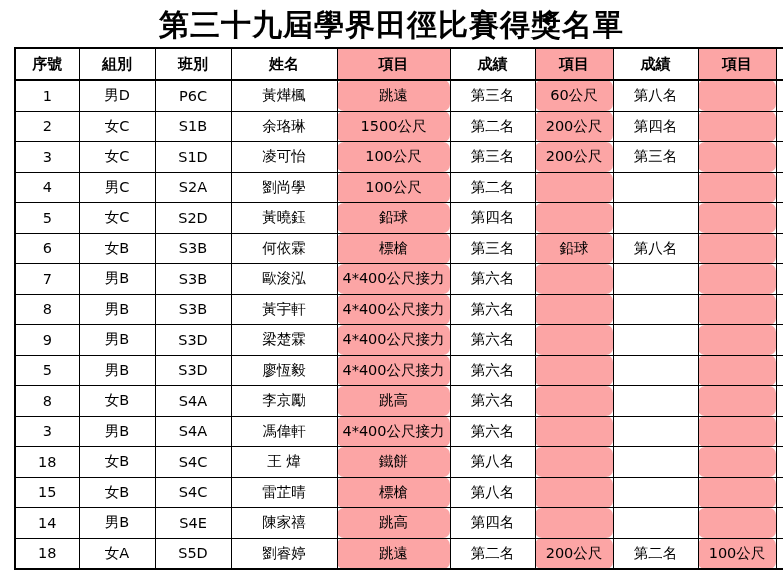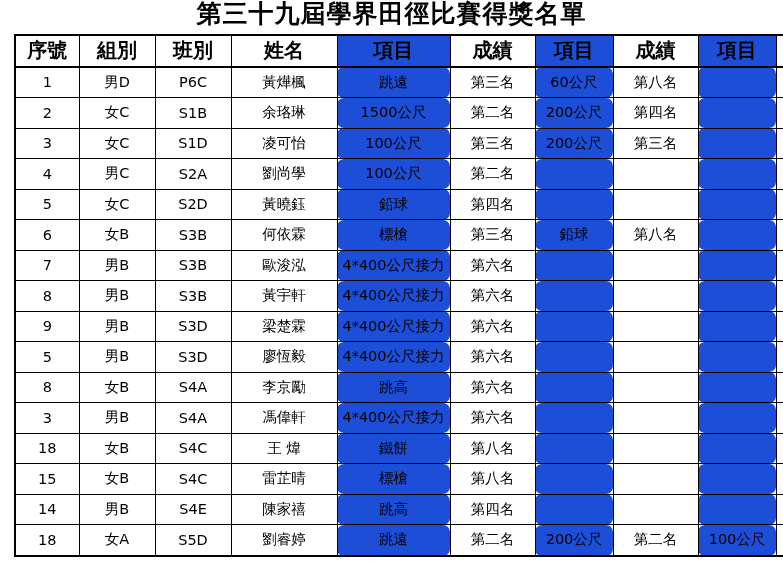--- a/index.html
+++ b/index.html
@@ -14,24 +14,25 @@
     overflow: hidden;
   }
   .page {
     position: relative;
     width: 783px;
     height: 575px;
     box-sizing: border-box;
   }
   .doc-title {
     text-align: center;
-    font-size: 25px;
+    font-size: 30px;
     font-weight: bold;
     letter-spacing: 1px;
     color: #000000;
+    padding-top: 8px;
     padding-bottom: 6px;
     line-height: 1.1;
     font-family: "DejaVu Sans", "Liberation Sans", sans-serif;
   }
   .table-wrap {
     padding: 0 14px;
     box-sizing: border-box;
   }
   table.award-table {
     border-collapse: collapse;
@@ -46,26 +47,26 @@
     font-size: 14.5px;
     color: #000000;
     height: 29.5px;
     padding: 0 2px;
     font-family: "DejaVu Sans", "Liberation Sans", sans-serif;
     overflow: hidden;
     white-space: nowrap;
   }
   table.award-table thead th {
     font-weight: bold;
-    font-size: 20px;
+    font-size: 15px;
     height: 30px;
     border-bottom: 2px solid #000000;
   }
   .hl {
-    background: #1d4ed8;
+    background: #fca5a5;
   }
   .seq {
     font-size: 14px;
   }
   .small-num {
     font-size: 13.5px;
     border-radius: 7px;
   }
   col.c-seq   { width: 64px; }
   col.c-grp   { width: 76px; }

